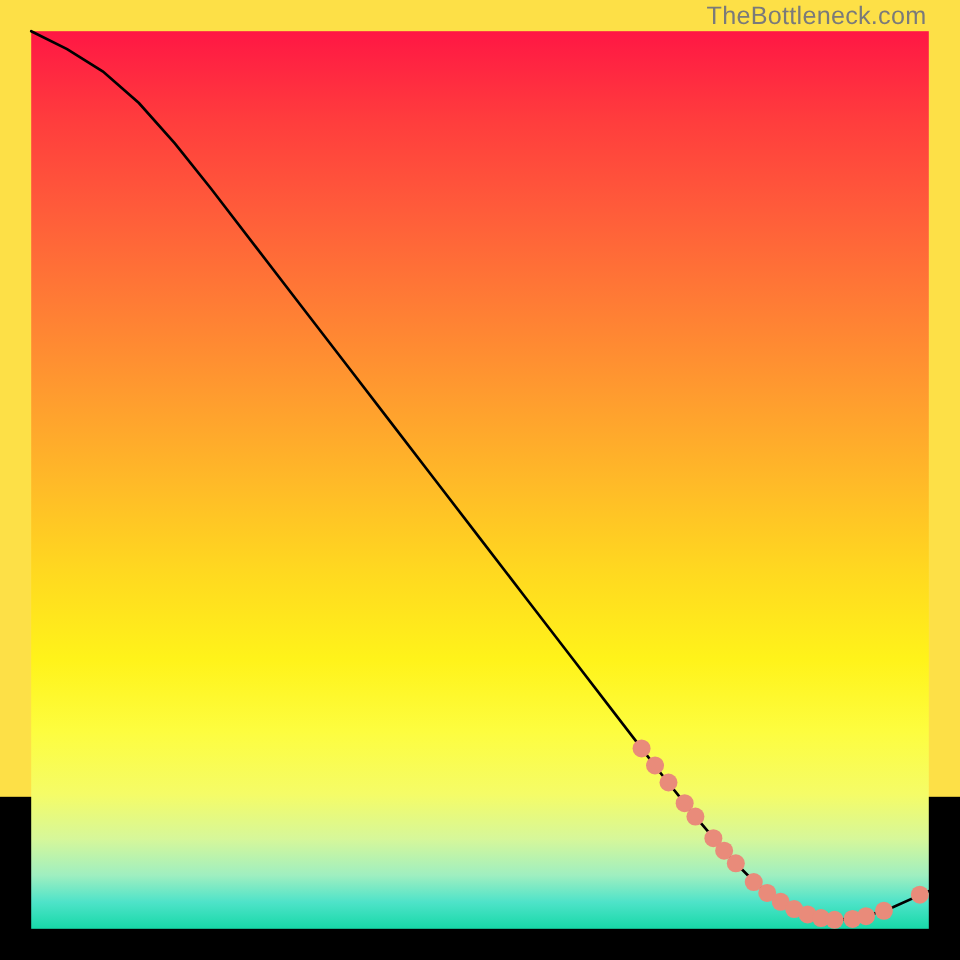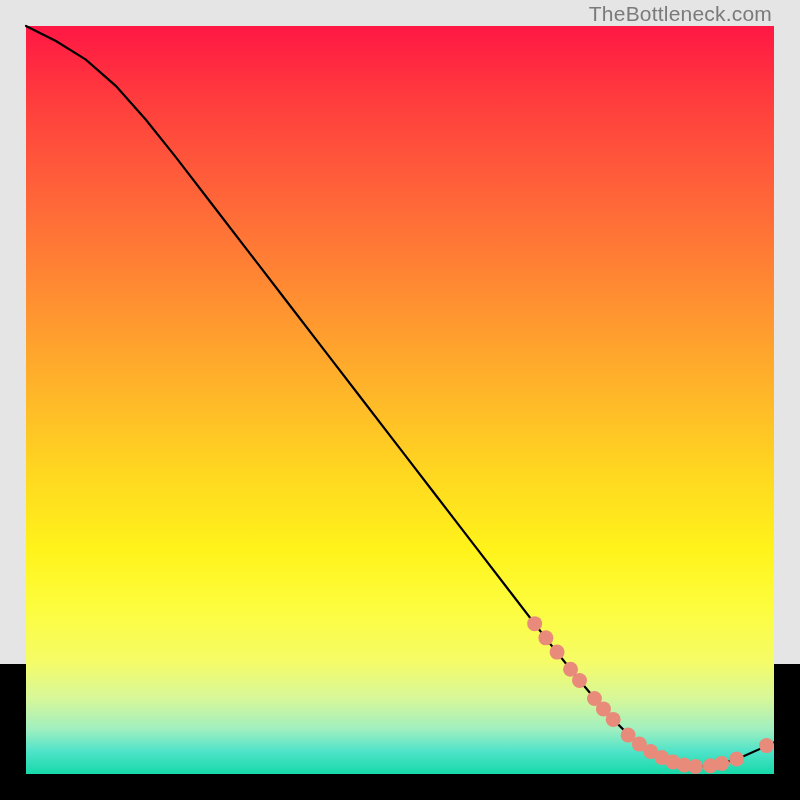--- a/index.html
+++ b/index.html
@@ -7,21 +7,21 @@
     padding: 0;
     width: 800px;
     height: 800px;
     background: #000;
     overflow: hidden;
   }
   .stage {
     position: relative;
     width: 800px;
     height: 664px;
-    background: #e5e5e5;
+    background: #fde047;
   }
   .plot {
     position: absolute;
     left: 26px;
     top: 26px;
     width: 748px;
     height: 748px;
     background: linear-gradient(to bottom,
       #ff1744 0%,
       #ff3d3d 10%,

